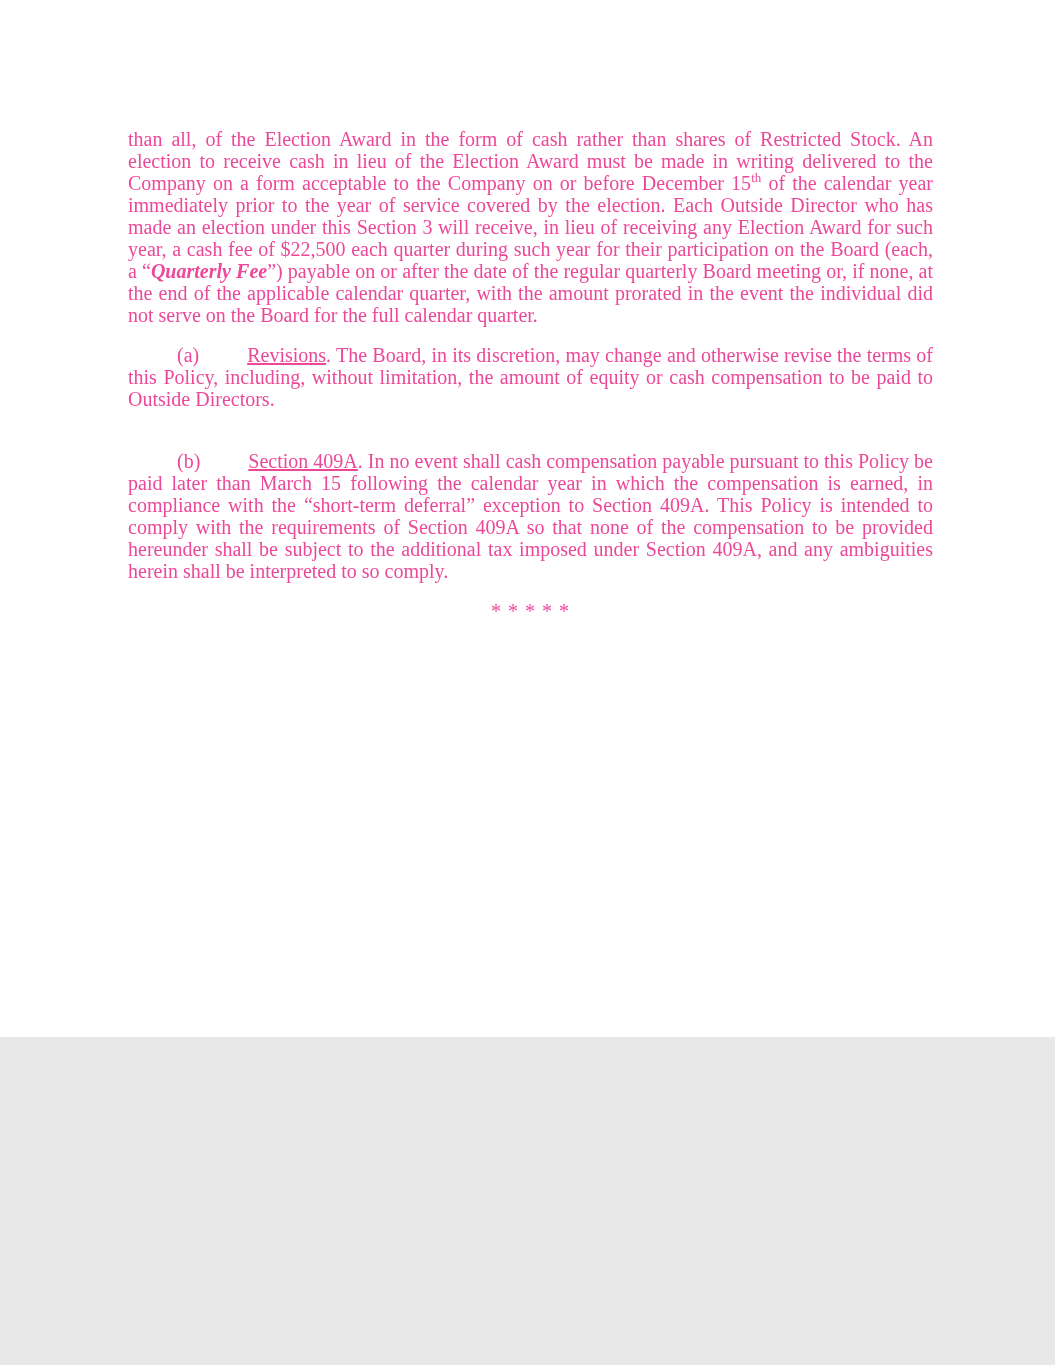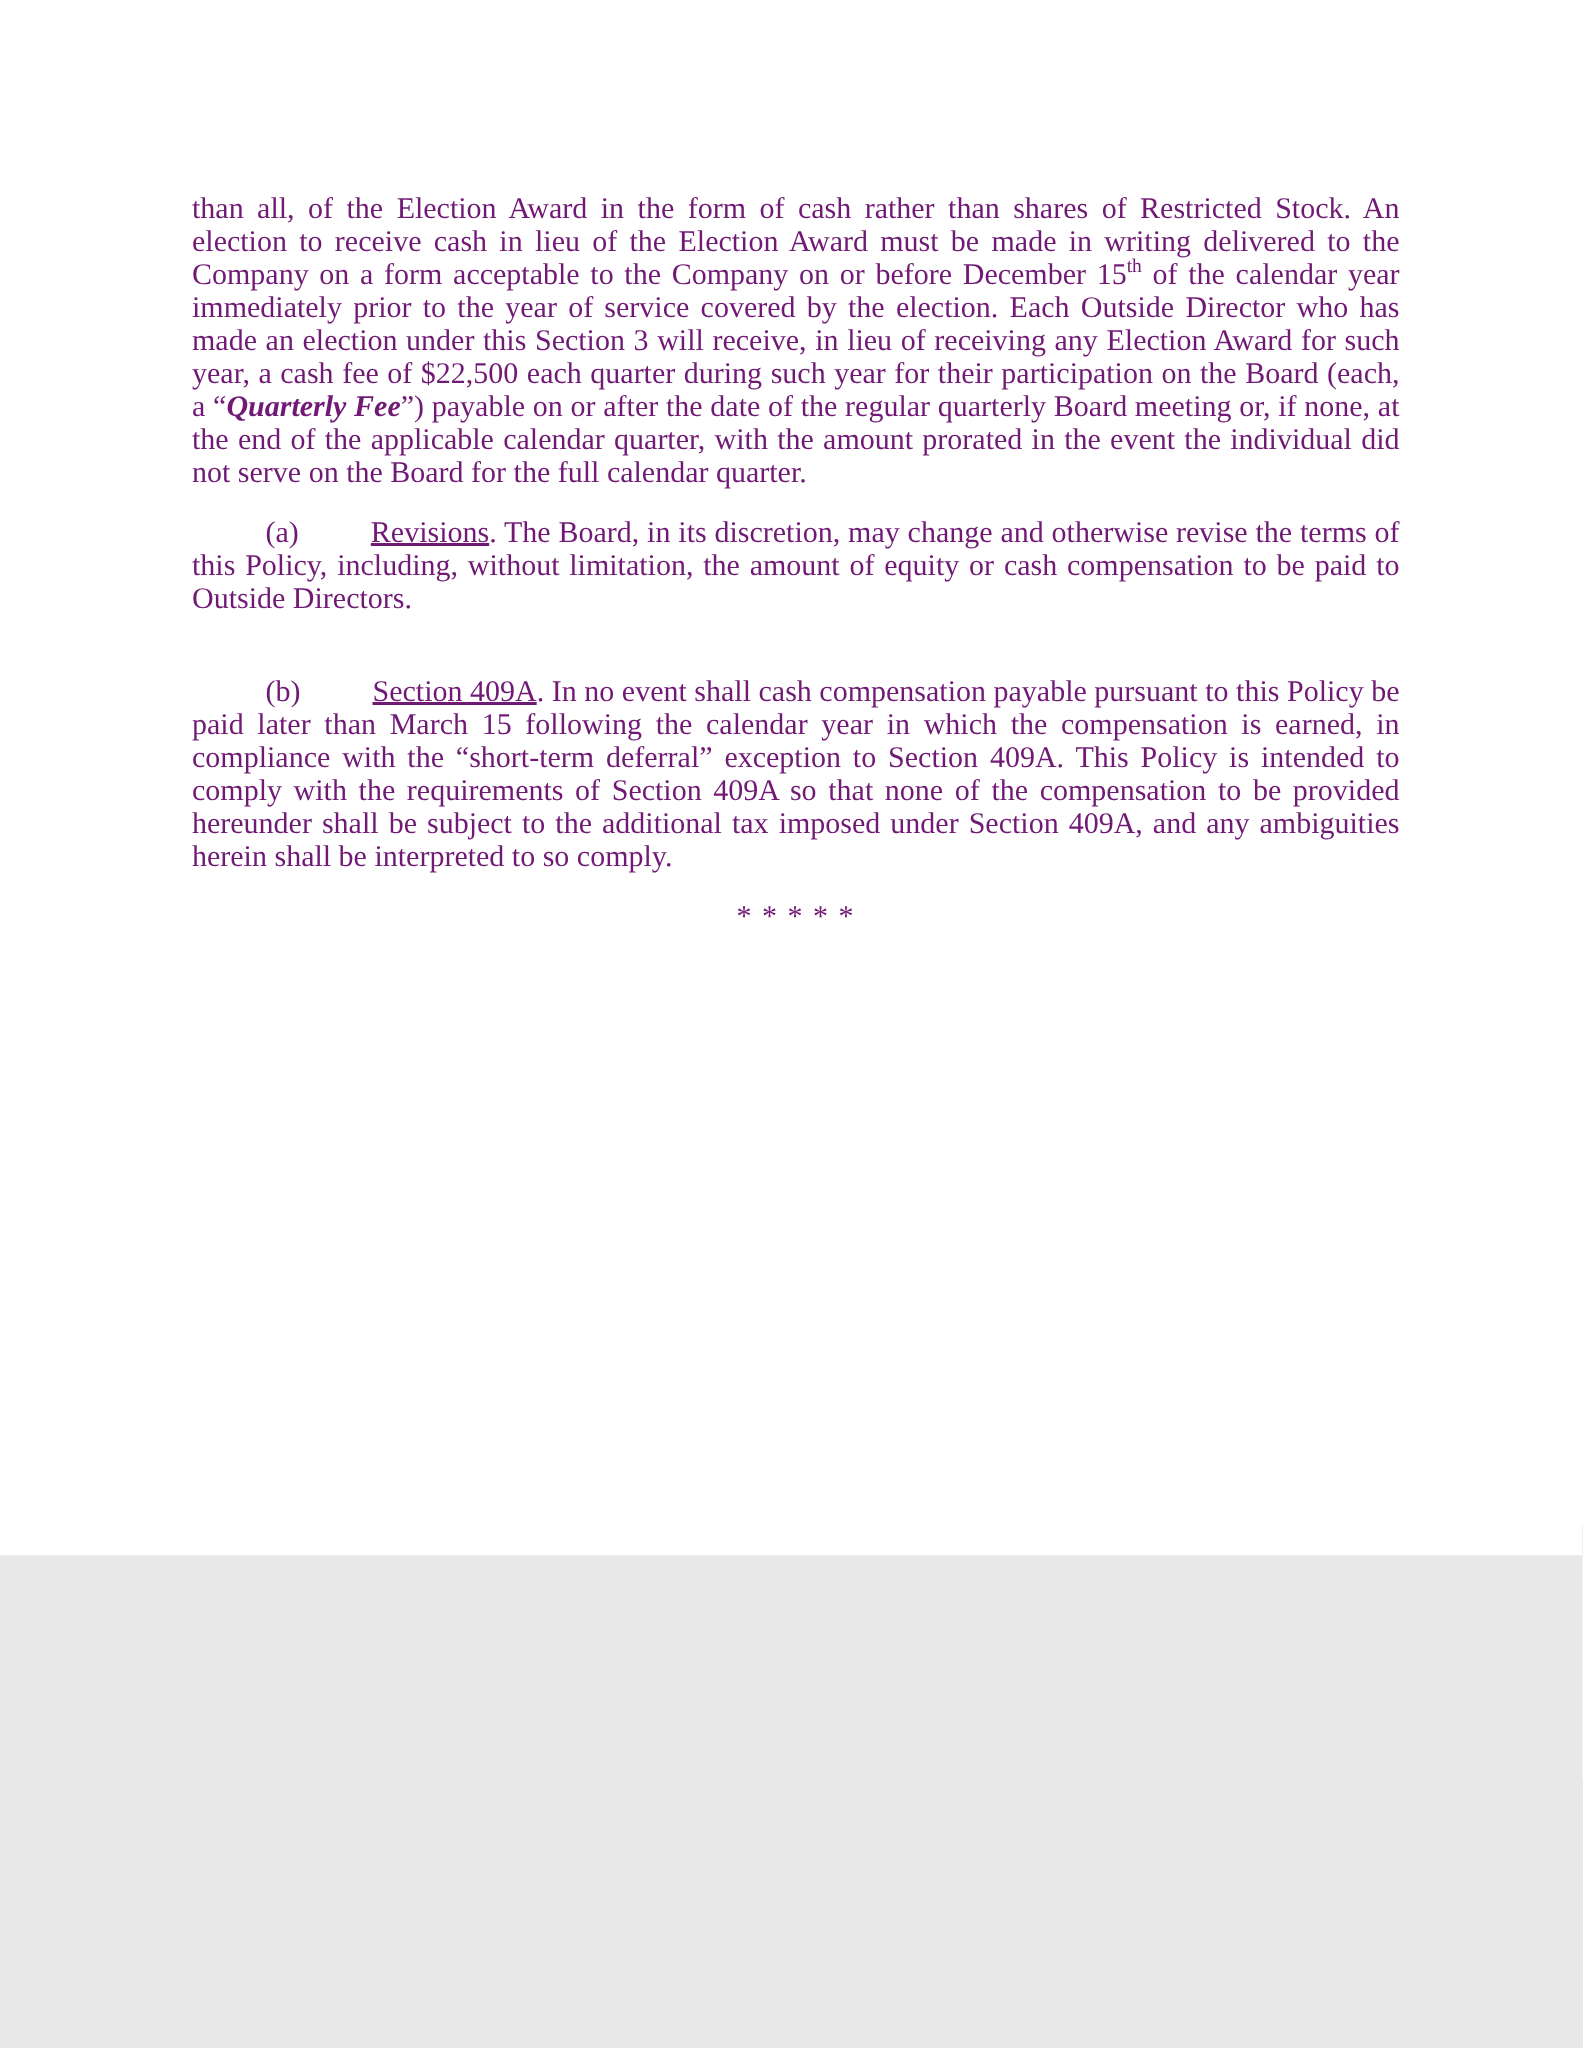--- a/index.html
+++ b/index.html
@@ -6,21 +6,21 @@
   html, body { background: #e8e8e8; }
   .page {
     position: relative;
     width: 1055px;
     height: 1037px;
     margin: 0 auto;
     background: #ffffff;
     font-family: "Liberation Serif", "DejaVu Serif", serif;
     font-size: 20px;
     line-height: 22px;
-    color: #701a75;
+    color: #ec4899;
     overflow: hidden;
   }
   .content {
     position: absolute;
     left: 128px;
     top: 128px;
     width: 805px;
   }
   p.body-para {
     text-align: justify;

